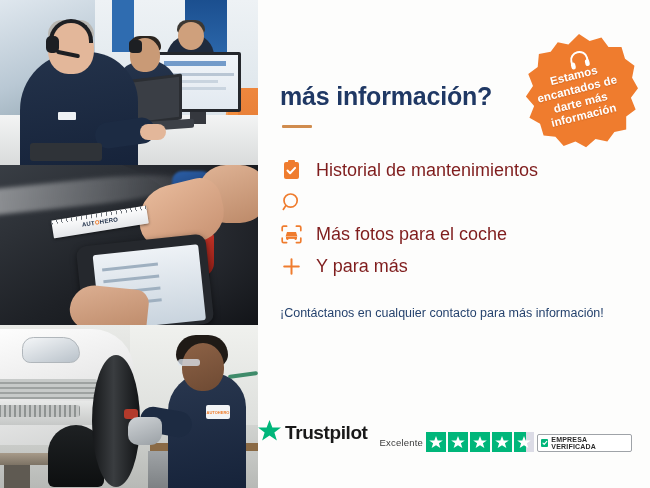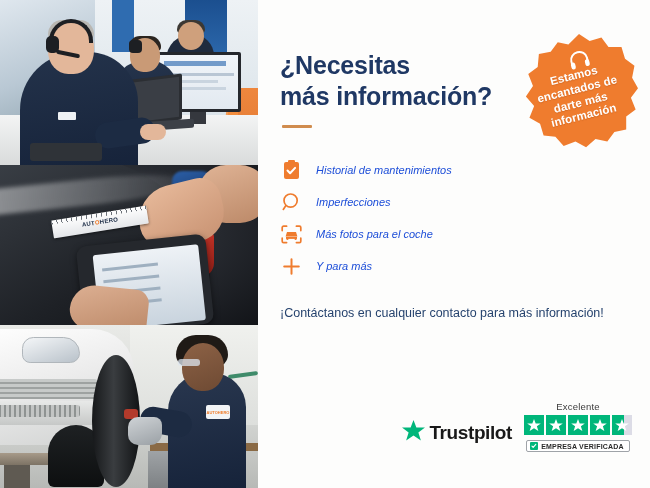--- a/index.html
+++ b/index.html
@@ -410,25 +410,24 @@
     align-items: center;
     height: 32px;
     gap: 14px;
   }
   .feature-icon {
     width: 22px; height: 22px;
     flex: 0 0 22px;
     display: flex; align-items: center; justify-content: center;
   }
   .feature-label {
-    color: #1d4ed8;
-    font-size: 11px;
+    color: #7f1d1d;
+    font-size: 18px;
     line-height: 1;
     white-space: nowrap;
-    font-style: italic;
   }
 
   
   .contact {
     margin-top: 22px;
     color: #26436e;
     font-size: 12.5px;
     line-height: 1.55;
   }
 
@@ -444,21 +443,21 @@
   .tp-logo {
     display: flex; align-items: center; gap: 4px;
     padding-bottom: 6px;
   }
   .tp-logo-name {
     color: #191919;
     font-size: 19px;
     font-weight: bold;
     letter-spacing: -0.4px;
   }
-  .tp-right { display: flex; flex-direction: column; align-items: center; gap: 3px; }
+  .tp-right { display: flex; align-items: center; gap: 3px; }
   .tp-rating-label {
     color: #3b3b3b; font-size: 9.5px; letter-spacing: .2px;
   }
   .tp-stars { display: flex; gap: 2px; }
   .tp-star {
     width: 20px; height: 20px;
     background: #00b67a;
     display: flex; align-items: center; justify-content: center;
     position: relative; overflow: hidden;
   }
@@ -579,21 +578,21 @@
       <div class="p3-arm"></div>
       <div class="p3-tool"></div>
       <div class="p3-glove"></div>
     </div>
 
   </div>
 
   <div class="content">
 
     <h1 class="headline">
-      <span>¿Necesitas</span><br>
+      <br>
       <span>más información?</span>
     </h1>
 
     <div class="divider"></div>
 
     <div class="badge">
       <div class="badge-shape"></div>
       <div class="badge-icon">
         <svg width="22" height="20" viewBox="0 0 22 20" fill="none">
           <path d="M3 13V10.5C3 6.4 6.6 3 11 3s8 3.4 8 7.5V13" stroke="#ffffff" stroke-width="2" stroke-linecap="round"></path>
@@ -618,21 +617,20 @@
       </li>
 
 
       <li class="feature">
         <span class="feature-icon">
           <svg width="20" height="20" viewBox="0 0 20 20" fill="none">
             <circle cx="9.6" cy="8.6" r="6.6" stroke="#ef7c2e" stroke-width="1.7"></circle>
             <path d="M4.9 13.6L2.3 17.4" stroke="#ef7c2e" stroke-width="1.7" stroke-linecap="round"></path>
           </svg>
         </span>
-        <span class="feature-label">Imperfecciones</span>
       </li>
 
       <li class="feature">
         <span class="feature-icon">
           <svg width="21" height="19" viewBox="0 0 21 19" fill="none">
             <path d="M1.2 5.6V2.6a1.4 1.4 0 011.4-1.4h3" stroke="#ef7c2e" stroke-width="1.7" stroke-linecap="round"></path>
             <path d="M19.8 5.6V2.6a1.4 1.4 0 00-1.4-1.4h-3" stroke="#ef7c2e" stroke-width="1.7" stroke-linecap="round"></path>
             <path d="M1.2 13.2v3a1.4 1.4 0 001.4 1.4h3" stroke="#ef7c2e" stroke-width="1.7" stroke-linecap="round"></path>
             <path d="M19.8 13.2v3a1.4 1.4 0 01-1.4 1.4h-3" stroke="#ef7c2e" stroke-width="1.7" stroke-linecap="round"></path>
             <path d="M5 11.8h11v2.1H5z" fill="#ef7c2e"></path>

